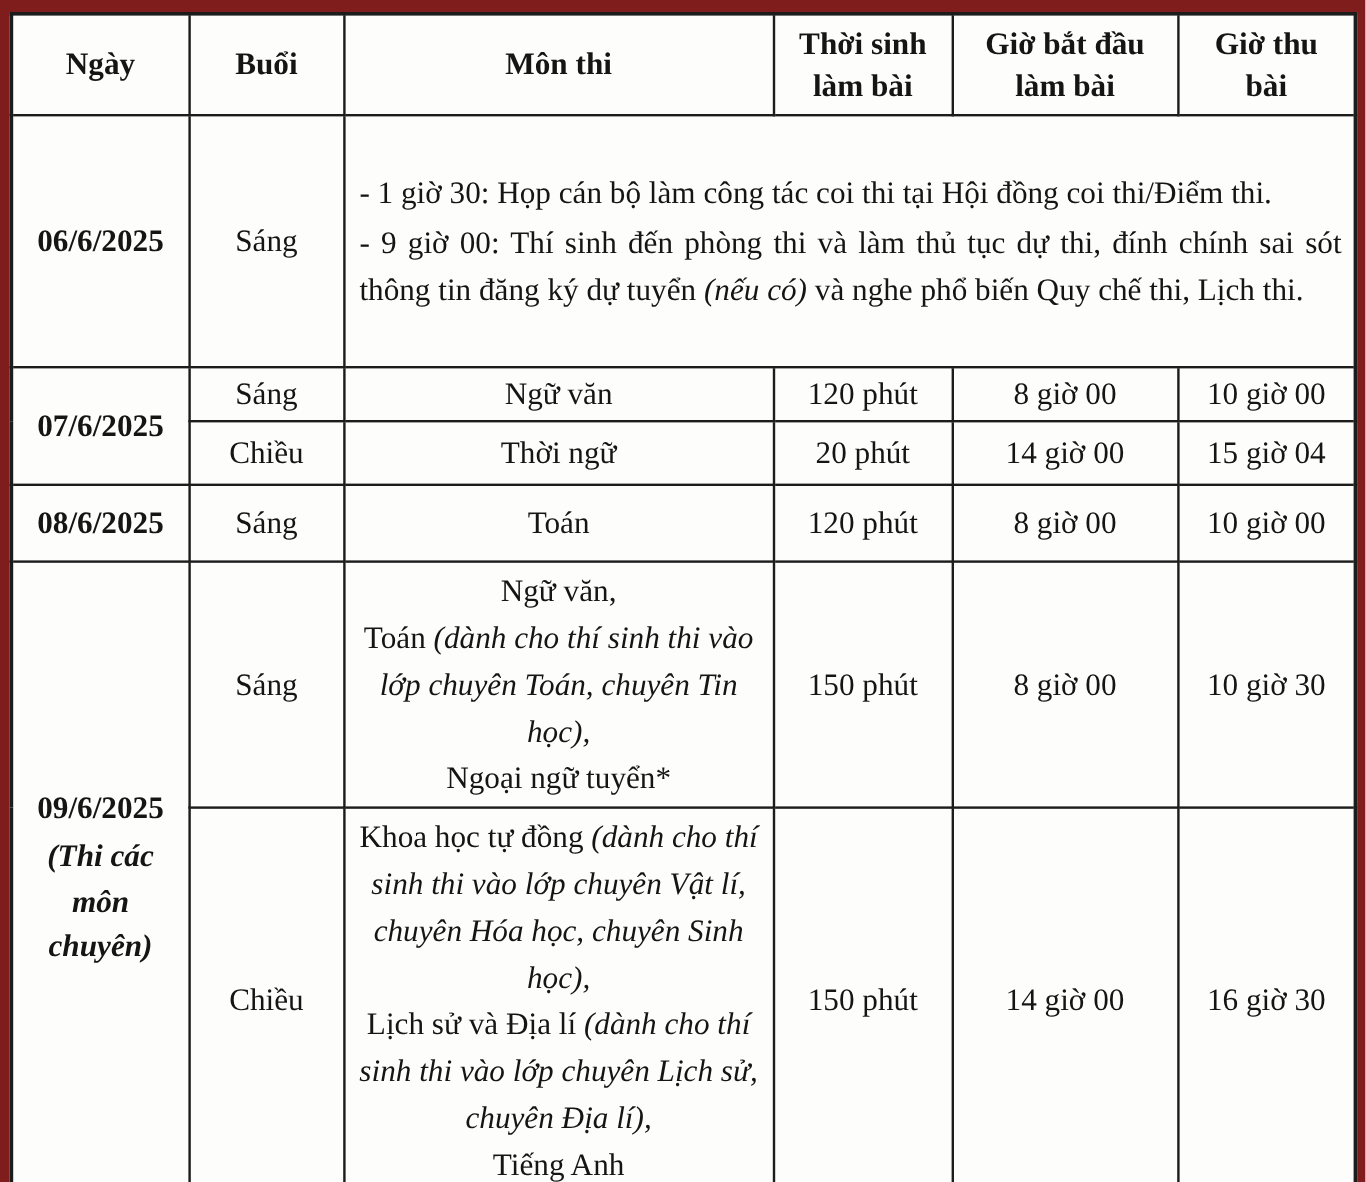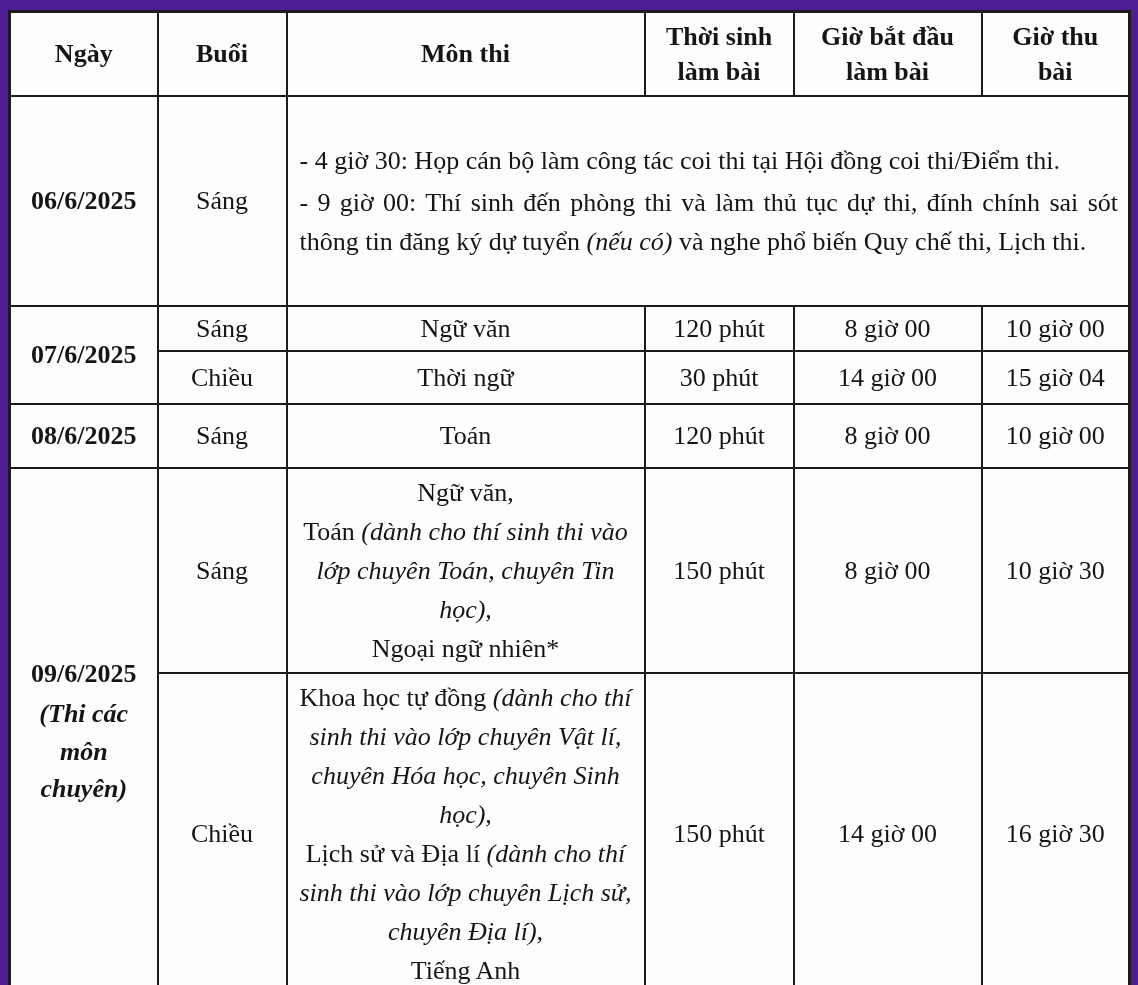--- a/index.html
+++ b/index.html
@@ -5,21 +5,21 @@
   html,body { margin:0; padding:0; }
   body {
     background:#ffffff;
     font-family:"Liberation Serif","DejaVu Serif",serif;
     color:#151515;
   }
   .page {
     position:relative;
     width:1138px; height:985px;
     box-sizing:border-box;
-    background:#4c1d95;
+    background:#7f1d1d;
     padding:10px 8px 7px 8px;
   }
   table.schedule {
     border-collapse:collapse;
     table-layout:fixed;
     width:1122px;
     background:#fdfdfb;
     border:3px solid #1c1c1c;
   }
   .schedule th, .schedule td {
@@ -84,38 +84,38 @@
         <th>Giờ bắt đầu làm bài</th>
         <th class="pad-narrow">Giờ thu bài</th>
       </tr>
     </thead>
     <tbody>
 
       <tr class="h-r1">
         <td class="date">06/6/2025</td>
         <td>Sáng</td>
         <td class="notes" colspan="4">
-          <p>- 4 giờ 30: Họp cán bộ làm công tác coi thi tại Hội đồng coi thi/Điểm thi.</p>
+          <p>- 1 giờ 30: Họp cán bộ làm công tác coi thi tại Hội đồng coi thi/Điểm thi.</p>
           <p><span>- 9 giờ 00: Thí sinh đến phòng thi và làm thủ tục dự thi, đính chính sai sót thông tin đăng ký dự tuyển </span><i class="it">(nếu có)</i><span> và nghe phổ biến Quy chế thi, Lịch thi.</span></p>
         </td>
       </tr>
 
       <tr class="h-r2">
         <td class="date" rowspan="2">07/6/2025</td>
         <td>Sáng</td>
         <td>Ngữ văn</td>
         <td>120 phút</td>
         <td>8 giờ 00</td>
         <td>10 giờ 00</td>
       </tr>
 
       <tr class="h-r3">
         <td>Chiều</td>
         <td>Thời ngữ</td>
-        <td>30 phút</td>
+        <td>20 phút</td>
         <td>14 giờ 00</td>
         <td>15 giờ 04</td>
       </tr>
 
       <tr class="h-r4">
         <td class="date">08/6/2025</td>
         <td>Sáng</td>
         <td>Toán</td>
         <td>120 phút</td>
         <td>8 giờ 00</td>
@@ -124,21 +124,21 @@
 
       <tr class="h-r5">
         <td class="date" rowspan="2">
           <div>09/6/2025</div>
           <div class="date-note">(Thi các môn chuyên)</div>
         </td>
         <td>Sáng</td>
         <td class="subject">
           <div class="blk">Ngữ văn,</div>
           <div class="blk"><span>Toán </span><i class="it">(dành cho thí sinh thi vào lớp chuyên Toán, chuyên Tin học),</i></div>
-          <div class="blk">Ngoại ngữ nhiên*</div>
+          <div class="blk">Ngoại ngữ tuyển*</div>
         </td>
         <td>150 phút</td>
         <td>8 giờ 00</td>
         <td>10 giờ 30</td>
       </tr>
 
       <tr class="h-r6">
         <td>Chiều</td>
         <td class="subject">
           <div class="blk"><span>Khoa học tự đồng </span><i class="it">(dành cho thí sinh thi vào lớp chuyên Vật lí, chuyên Hóa học, chuyên Sinh học),</i></div>

